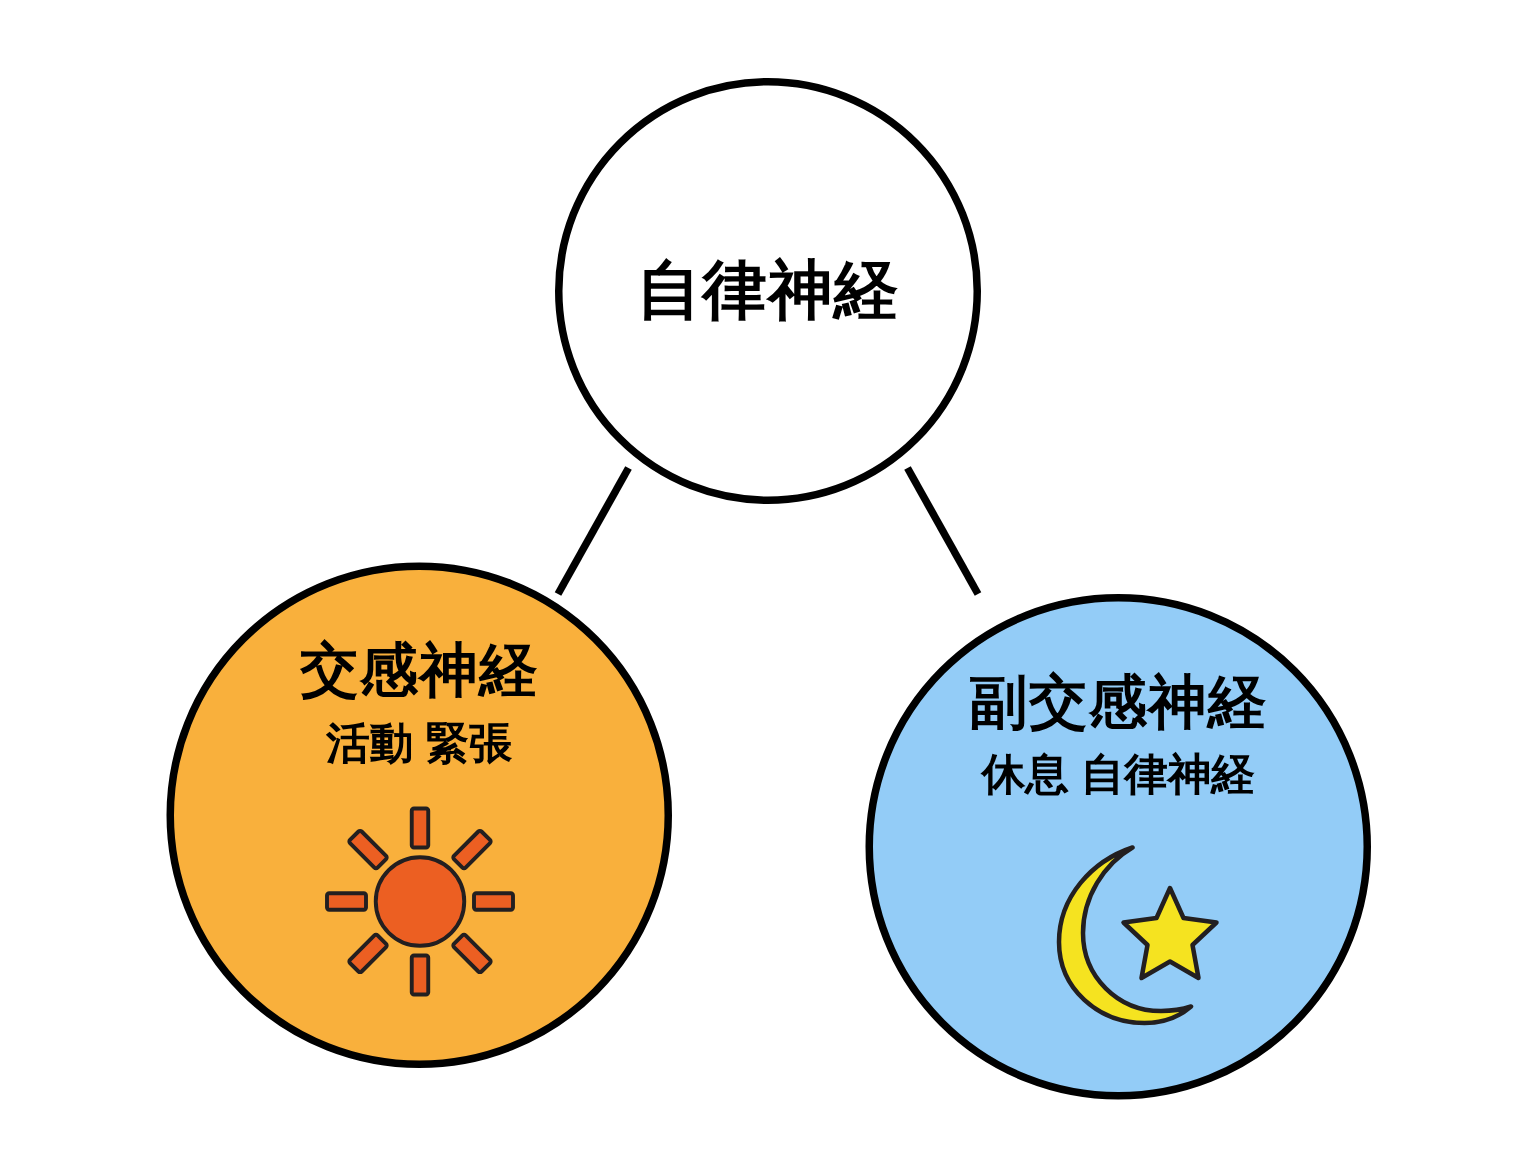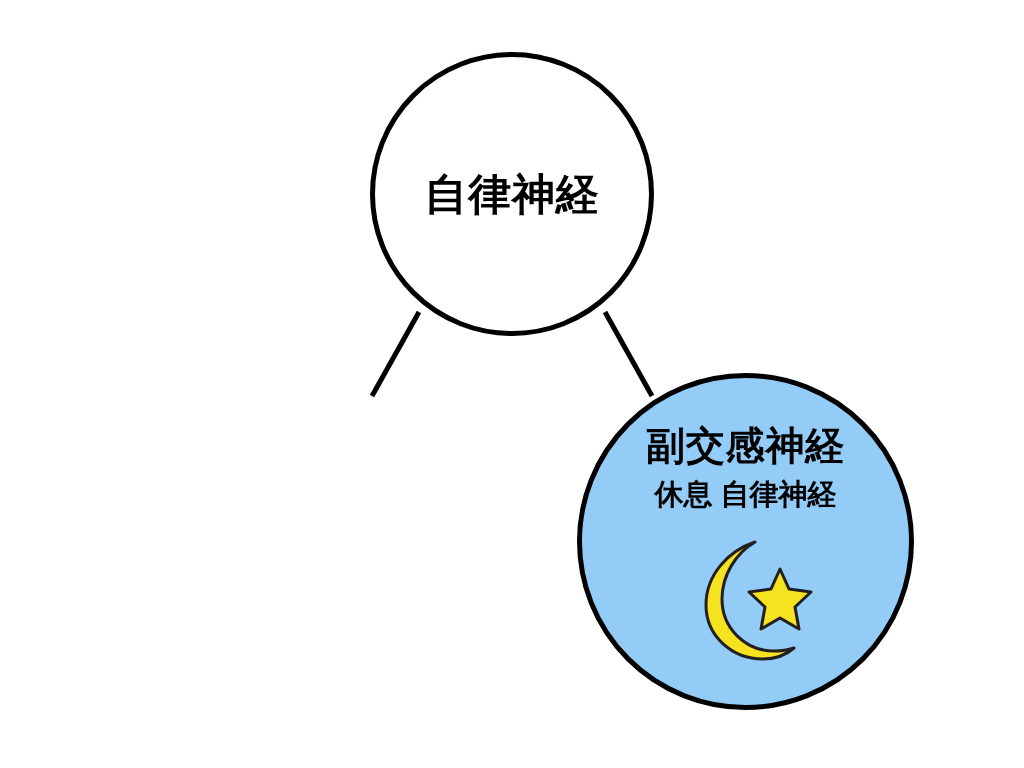--- a/index.html
+++ b/index.html
@@ -50,21 +50,21 @@
     left: 111px;
     top: 375px;
     width: 337px;
     height: 337px;
     background: #f9b03c;
     justify-content: flex-start;
     padding-top: 48px;
   }
   .node-right {
     left: 577px;
-    top: 373px;
+    top: 396px;
     width: 337px;
     height: 337px;
     background: #93ccf7;
     justify-content: flex-start;
     padding-top: 48px;
   }
 
   .node-title {
     color: #000000;
     font-weight: bold;
@@ -110,20 +110,49 @@
 
   <svg class="connector-layer" viewBox="0 0 1024 768">
     <line x1="419" y1="312" x2="372" y2="396" stroke="#000000" stroke-width="5" stroke-linecap="butt"></line>
     <line x1="605" y1="312" x2="652" y2="396" stroke="#000000" stroke-width="5" stroke-linecap="butt"></line>
   </svg>
 
   <div class="node node-root">
     <div class="node-title">自律神経</div>
   </div>
 
+  <div class="node node-left">
+    <div class="node-title">交感神経</div>
+    <div class="node-subtitle">活動 緊張</div>
+    <div class="node-icon">
+      <svg width="140" height="140" viewBox="0 0 140 140">
+
+        <g stroke="#231f20" stroke-width="2.6" fill="#ec5f22">
+
+          <rect x="64.5" y="8" width="11" height="26" rx="1.5"></rect>
+
+          <rect x="64.5" y="106" width="11" height="26" rx="1.5"></rect>
+
+          <rect x="8" y="64.5" width="26" height="11" rx="1.5"></rect>
+
+          <rect x="106" y="64.5" width="26" height="11" rx="1.5"></rect>
+
+          <rect x="64.5" y="8" width="11" height="26" rx="1.5" transform="rotate(-45 70 70)"></rect>
+
+          <rect x="64.5" y="8" width="11" height="26" rx="1.5" transform="rotate(45 70 70)"></rect>
+
+          <rect x="64.5" y="106" width="11" height="26" rx="1.5" transform="rotate(45 70 70)"></rect>
+
+          <rect x="64.5" y="106" width="11" height="26" rx="1.5" transform="rotate(-45 70 70)"></rect>
+        </g>
+
+        <circle cx="70" cy="70" r="29.5" fill="#ec5f22" stroke="#231f20" stroke-width="2.6"></circle>
+      </svg>
+    </div>
+  </div>
 
   <div class="node node-right">
     <div class="node-title">副交感神経</div>
     <div class="node-subtitle">休息 自律神経</div>
     <div class="node-icon">
       <svg width="140" height="140" viewBox="0 0 140 140">
 
         <path d="M79 13
                  C 52 22, 30 46, 30 76
                  C 30 107, 56 130, 87 130

